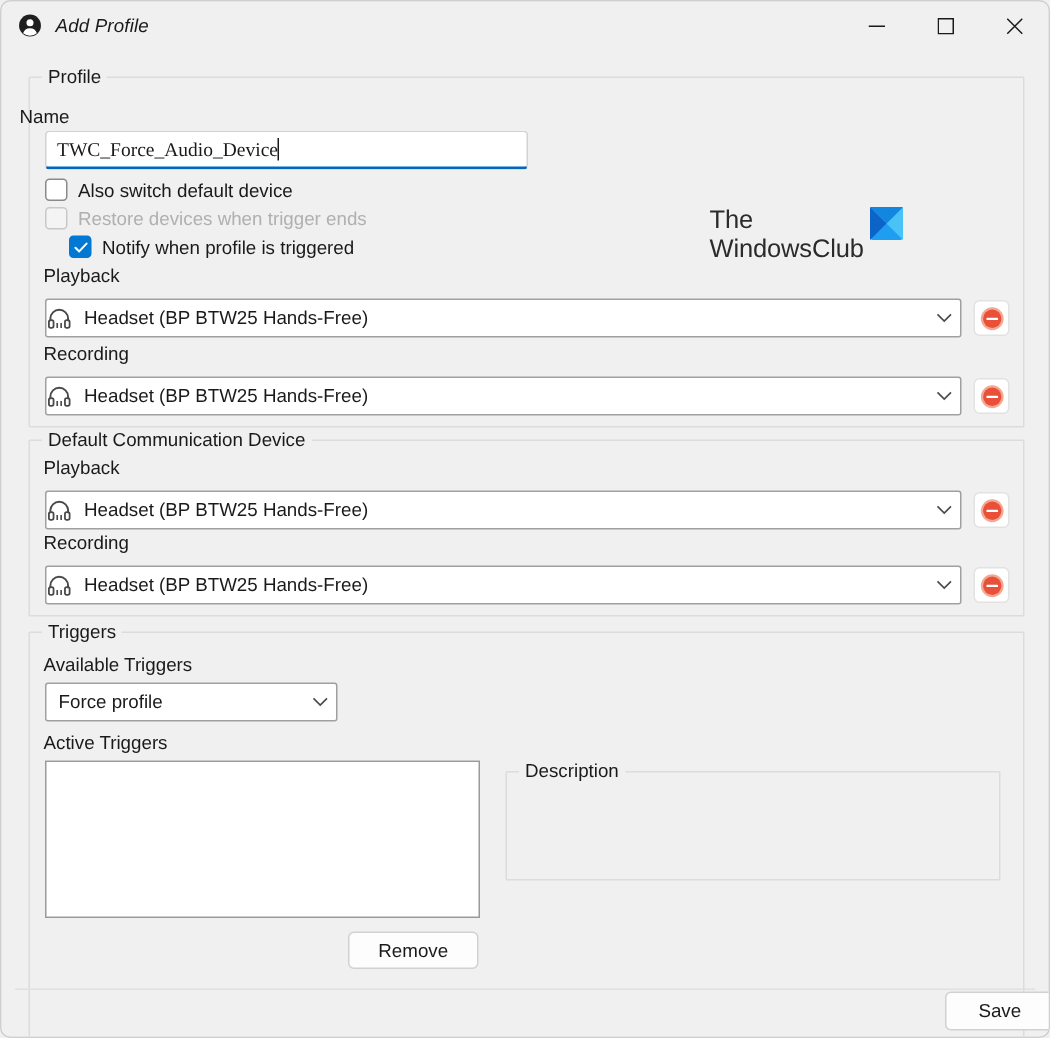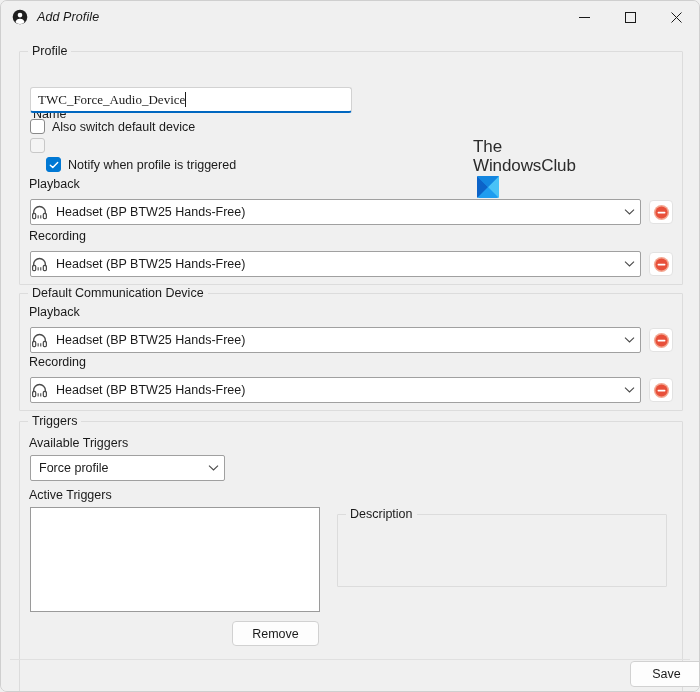--- a/index.html
+++ b/index.html
@@ -215,21 +215,20 @@
     position: absolute;
     background: #ffffff;
     border: 1px solid #9a9a9a;
   }
 
   
   .logo {
     position: absolute;
     display: flex;
     align-items: center;
-    flex-direction: column;
   }
   .logo-text {
     font-size: 17px;
     line-height: 19px;
     color: #2b2b2b;
     letter-spacing: -0.1px;
   }
   .logo-mark {
     width: 22px; height: 22px;
     margin-left: 4px;
@@ -278,34 +277,35 @@
       </div>
     </div>
   </div>
 
   <div class="content">
 
     <div class="group" style="left:18px; top:18px; width:664px; height:234px;">
       <span class="group-title">Profile</span>
     </div>
 
-    <span class="lbl" style="left:32px; top:38px;margin-top:36px;">Name</span>
+    <span class="lbl" style="left:12px; top:38px;">Name</span>
 
     <div class="name-input" style="left:29px; top:54px; width:322px; height:26px;">
       <span>TWC_Force_Audio_Device</span>
         <span class="name-caret"></span>
     </div>
 
     <div class="cbrow" style="left:29px; top:86px;">
       <span class="cbox"></span>
       <span class="cblabel">Also switch default device</span>
     </div>
 
     <div class="cbrow disabled" style="left:29px; top:105px;">
       <span class="cbox disabled"></span>
+      <span class="cblabel">Restore devices when trigger ends</span>
     </div>
 
     <div class="cbrow" style="left:29px; top:124px;padding-left:16px;">
       <span class="cbox checked">
         <svg width="10" height="10" viewBox="0 0 10 10">
           <path d="M1.3 5.2 L3.8 7.6 L8.7 2.4" stroke="#ffffff" stroke-width="1.4" fill="none" stroke-linecap="round" stroke-linejoin="round"></path>
         </svg>
       </span>
       <span class="cblabel">Notify when profile is triggered</span>
     </div>

